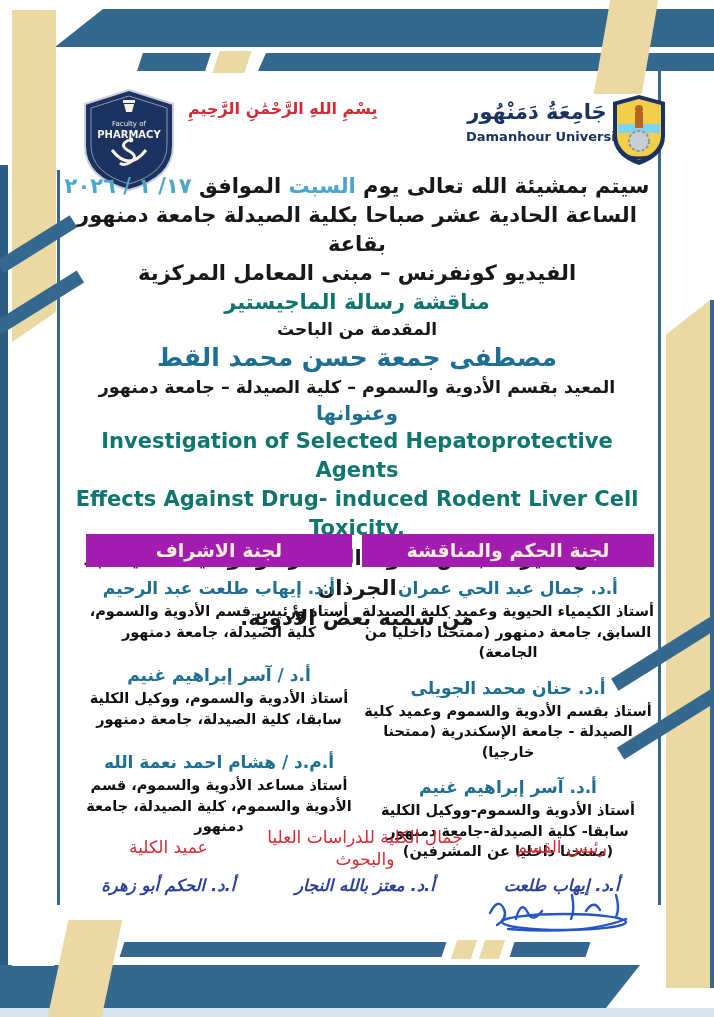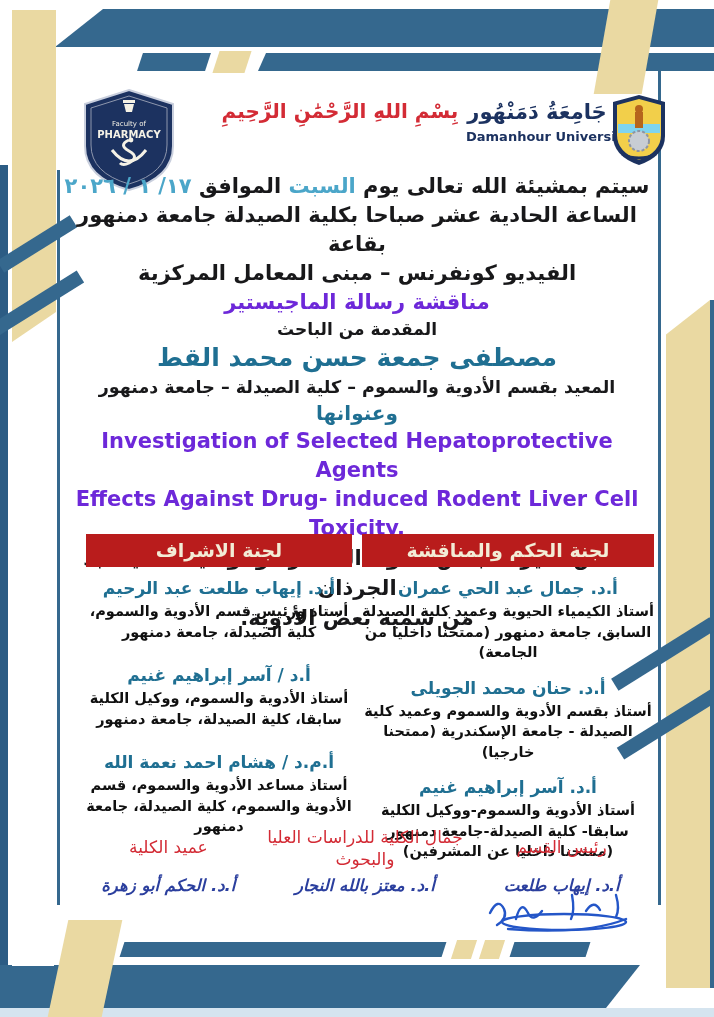--- a/index.html
+++ b/index.html
@@ -35,45 +35,45 @@
   .bdash-t1{top:940px;left:454px;width:20px;height:19px;transform:skewX(-18deg);z-index:2;}
   .bdash-t2{top:940px;left:482px;width:20px;height:19px;transform:skewX(-18deg);z-index:2;}
   .bdash-b{top:942px;left:512px;width:76px;height:15px;transform:skewX(-18deg);z-index:1;}
   .bottom-big-band{top:965px;left:0;width:640px;height:43px;
     clip-path:polygon(0 0,100% 0,calc(100% - 34px) 100%,0 100%);z-index:1;}
   .bottom-light-strip{top:1008px;left:0;width:714px;height:9px;background:#d5e4ef;z-index:1;}
 
   
   .header-el{position:absolute;z-index:5;}
   .ph-logo{left:78px;top:88px;width:102px;height:104px;}
-  .bismillah{left:194px;top:99px;width:292px;text-align:center;direction:rtl;
-    color:#d32b35;font-size:20px;font-weight:bold;white-space:nowrap;}
+  .bismillah{left:188px;top:99px;width:292px;text-align:left;direction:rtl;
+    color:#d32b35;font-size:16px;font-weight:bold;white-space:nowrap;}
   .uni-block{left:466px;top:100px;width:142px;text-align:center;color:#1c3260;}
   .uni-ar{font-size:21px;font-weight:bold;direction:rtl;white-space:nowrap;}
   .uni-en{font-size:13px;font-weight:bold;margin-top:5px;white-space:nowrap;}
   .crest{left:610px;top:94px;width:58px;height:72px;}
 
   
   .ann{position:absolute;left:60px;top:172px;width:594px;text-align:center;
     direction:rtl;color:#18181a;z-index:5;}
   .l{font-weight:bold;font-size:21px;line-height:29px;}
   .blue{color:#4ba6c9;}
-  .red{color:#6d28d9;}
+  .red{color:#0f766e;}
   .sub{font-size:17px;font-weight:600;line-height:24px;margin-top:0;}
   .rname{font-size:25px;font-weight:bold;color:#1f6f92;line-height:34px;}
   .sub2{font-size:17.5px;font-weight:600;line-height:25px;}
   .titled{font-size:20px;font-weight:bold;color:#1f6f92;line-height:27px;}
   .en{font-size:21px;font-weight:bold;line-height:29px;}
   .artitle{font-size:21px;font-weight:bold;line-height:30px;}
 
   
   .col{position:absolute;top:534px;text-align:center;direction:rtl;z-index:5;}
   .col-left{left:86px;width:266px;}
   .col-right{left:362px;width:292px;}
-  .hdr{background:#b91c1c;color:#f3ecd6;font-size:19px;font-weight:bold;
+  .hdr{background:#a21caf;color:#f3ecd6;font-size:19px;font-weight:bold;
     padding:5px 0 6px;margin-bottom:8px;}
   .member .nm{color:#1f6f92;font-weight:bold;font-size:17px;line-height:26px;}
   .member .ds{font-size:14.5px;font-weight:600;line-height:20.5px;color:#101010;}
   .col-right .member{margin-bottom:12px;}
   .col-left .member{margin-bottom:20px;}
 
   
   .sigs{position:absolute;left:70px;top:826px;width:590px;display:flex;
     flex-direction:row-reverse;text-align:center;z-index:5;}
   .sig{flex:1;}

